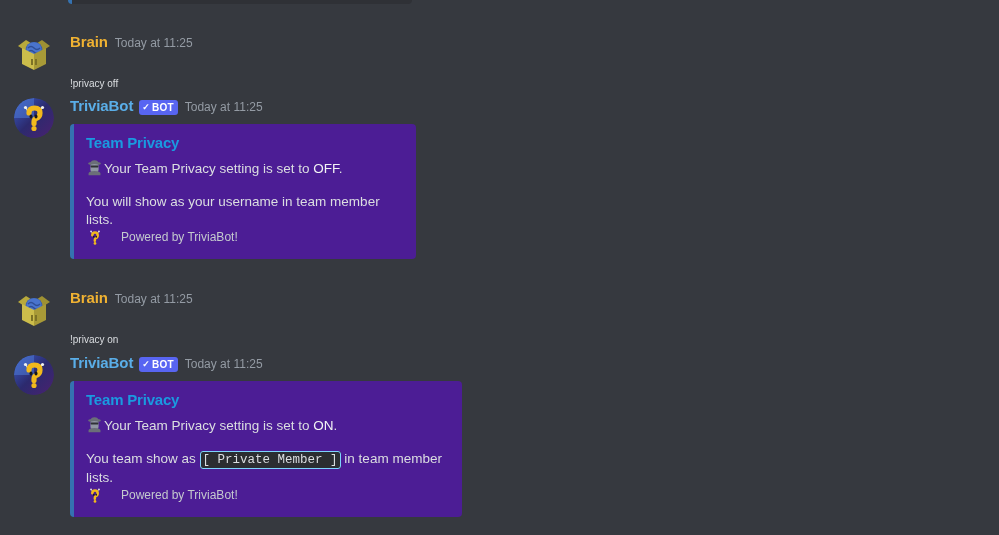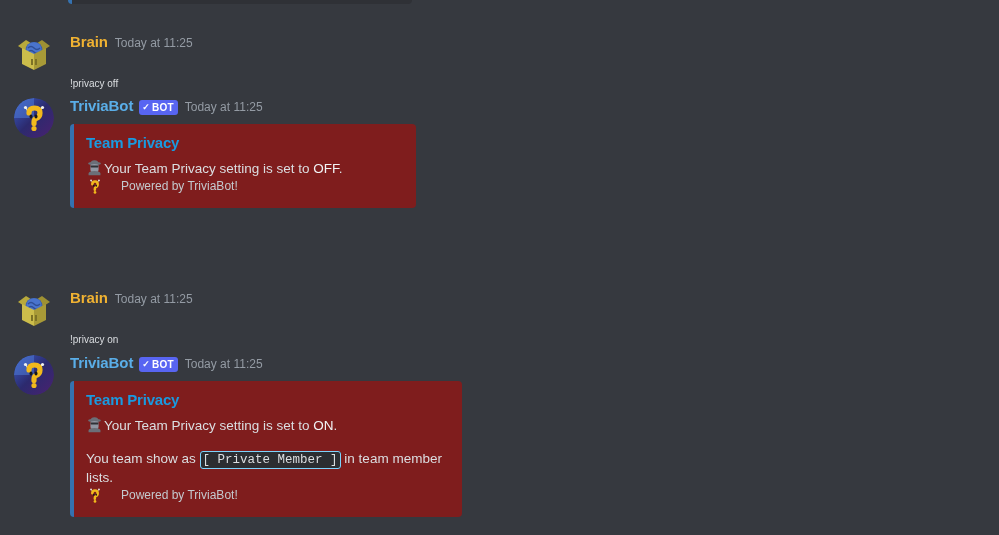--- a/index.html
+++ b/index.html
@@ -71,21 +71,21 @@
   }
   .msg-text {
     color: #dbdee1;
     font-size: 10px;
     line-height: 20px;
     margin-top: 20px;
   }
 
   
   .embed {
-    background: #7f1d1d;
+    background: #4c1d95;
     border-left: 4px solid #3572b0;
     border-radius: 4px;
     padding: 9px 14px 12px 12px;
     margin-top: 6px;
     display: inline-block;
     vertical-align: top;
   }
   .embed-title {
     color: #1a9ae0;
     font-size: 15px;
@@ -194,20 +194,23 @@
         <div class="embed-desc">
           <span class="emoji spy-emoji">
             <svg viewBox="0 0 20 20" width="17" height="17" aria-hidden="true">
               <ellipse cx="10" cy="5.2" rx="7.5" ry="2.1" fill="#6b6f78"></ellipse>
               <path d="M5.4 5.4 q0-4 4.6-4 q4.6 0 4.6 4 Z" fill="#6b6f78"></path>
               <path d="M5.2 8.2 q0-2.3 4.8-2.3 q4.8 0 4.8 2.3 l0 4 q0 4.5-4.8 4.5 q-4.8 0-4.8-4.5 Z" fill="#9097a3"></path>
               <rect x="5.4" y="7.6" width="9.2" height="2.3" rx="0.8" fill="#2f3136"></rect>
               <path d="M3 17 q0-3 7-3 q7 0 7 3 l0 2 l-14 0 Z" fill="#6b6f78"></path>
             </svg>
           </span><span>Your Team Privacy setting is set to </span><b>OFF</b><span>.</span>
+          <div class="line2">
+            <span>You will show as your username in team member lists.</span>
+          </div>
         </div>
         <div class="embed-footer">
           <span class="footer-icon">
             <svg viewBox="0 0 20 20" width="18" height="18" aria-hidden="true">
               <line x1="6" y1="3" x2="8" y2="6" stroke="#d8d8d8" stroke-width="0.9"></line>
               <line x1="14" y1="3" x2="12" y2="6" stroke="#d8d8d8" stroke-width="0.9"></line>
               <circle cx="5.6" cy="2.7" r="1" fill="#e8e8e8"></circle>
               <circle cx="14.4" cy="2.7" r="1" fill="#e8e8e8"></circle>
               <path d="M7 7 q0-3 3-3 q3 0 3 3 q0 2.4-2.2 3.2 q-1 0.5-1 2 l0 0.9" stroke="#f2b91c" stroke-width="2.8" fill="none" stroke-linecap="round"></path>
               <circle cx="10" cy="16" r="1.5" fill="#f2b91c"></circle>

